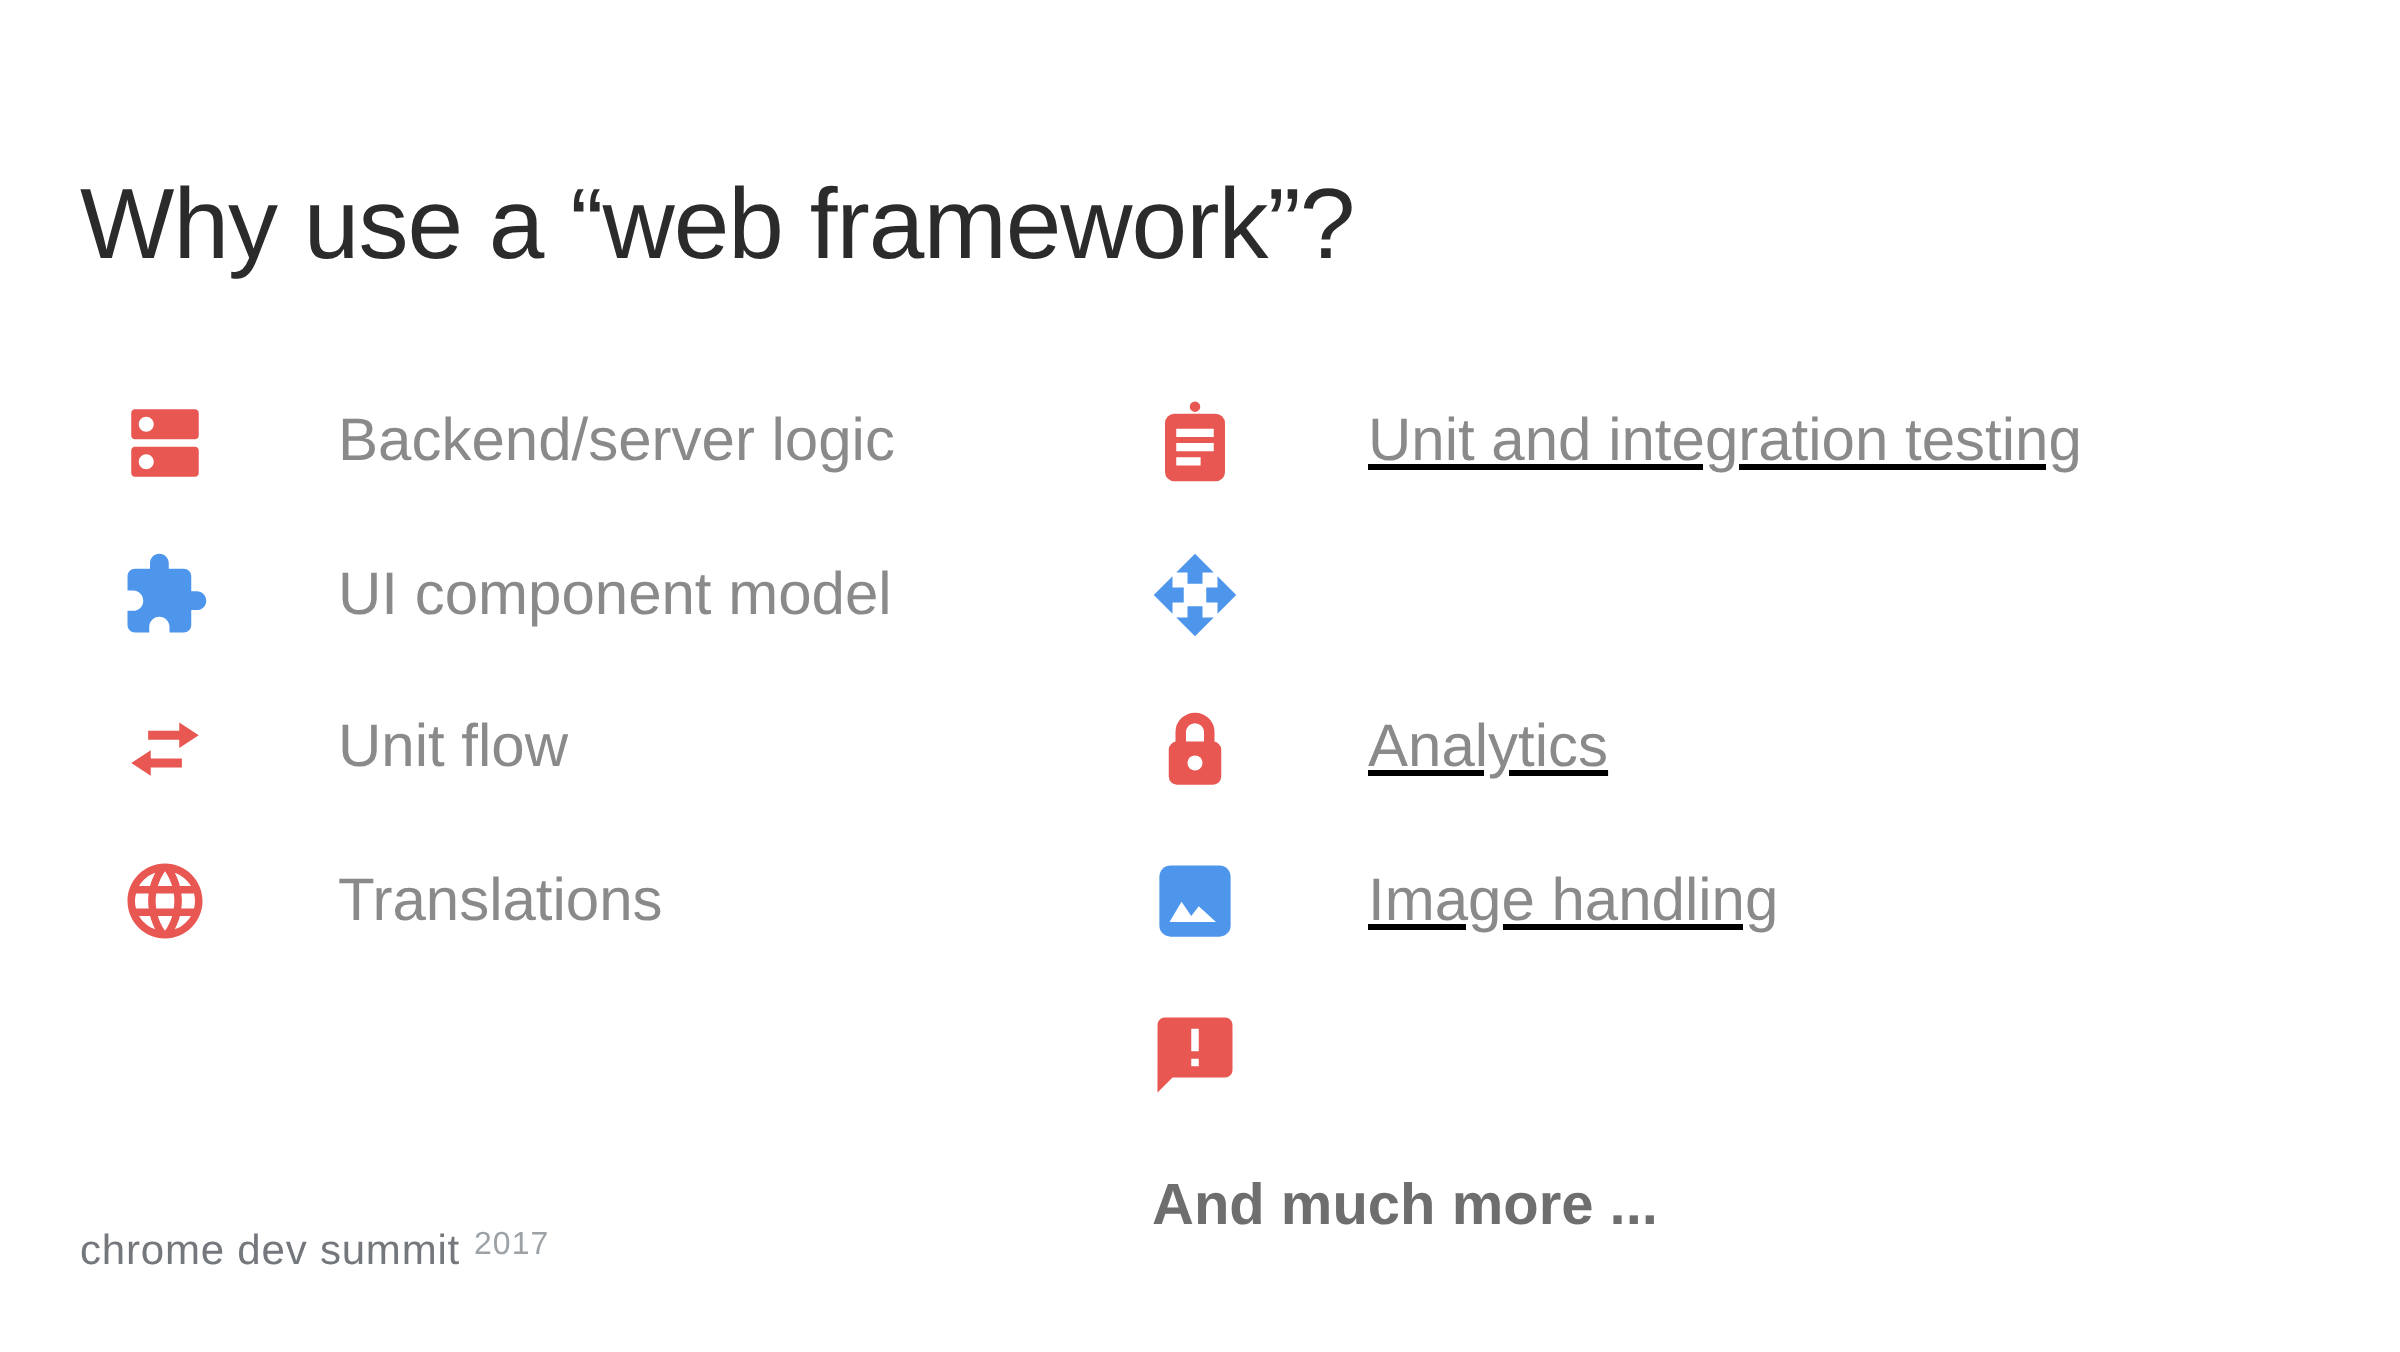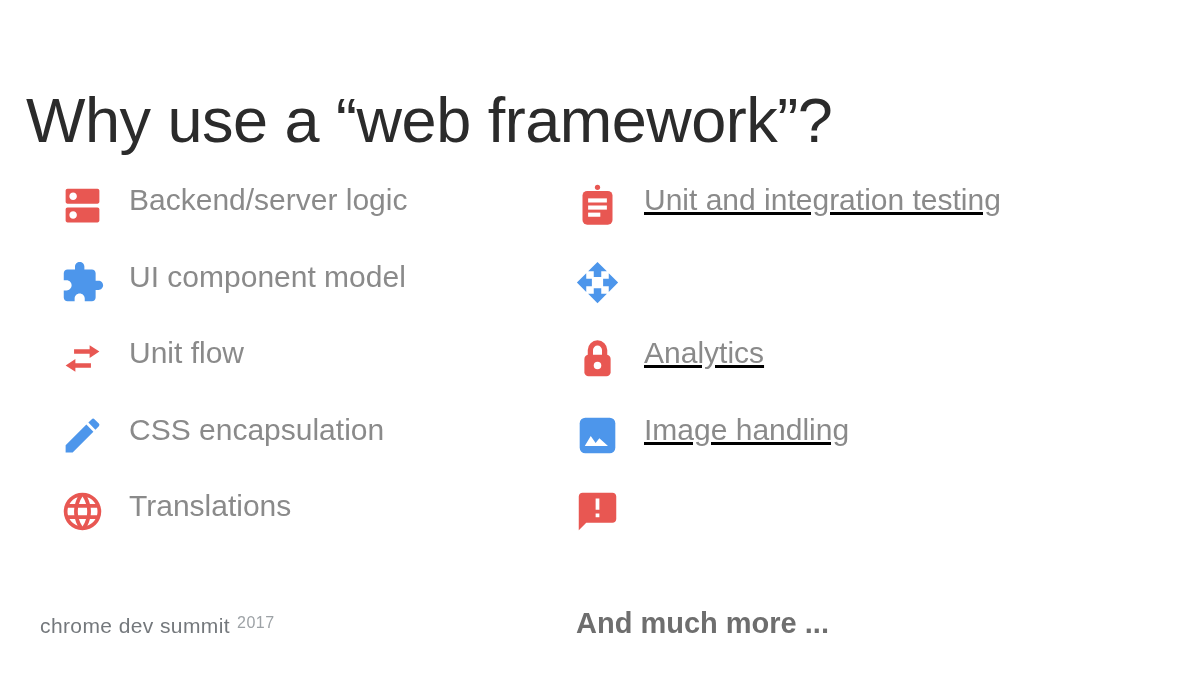--- a/index.html
+++ b/index.html
@@ -3,40 +3,40 @@
 <meta charset="utf-8">
 <style>
   html,body{margin:0;padding:0;}
   body{
     width:1200px;height:676px;
     background:#ffffff;
     font-family:"Liberation Sans","DejaVu Sans",sans-serif;
     position:relative;overflow:hidden;
   }
   .title{
-    position:absolute;left:26px;top:84px;
-    font-size:63px;font-weight:300;line-height:1.15;
+    position:absolute;left:40px;top:84px;
+    font-size:50px;font-weight:300;line-height:1.15;
     color:var(--title,#2b2b2b);letter-spacing:-0.5px;
   }
   .col{position:absolute;top:183px;display:flex;flex-direction:column;}
   .col-left{left:60px;}
   .col-right{left:575px;text-decoration:underline;}
-  .item{display:flex;height:76.5px;}
+  .item{display:flex;align-items:center;height:76.5px;gap:40px;}
   .icon{width:45px;height:45px;flex:0 0 45px;display:flex;align-items:center;justify-content:center;}
   .icon svg{width:45px;height:45px;display:block;}
   .ic-red{fill:var(--red,#E85752);}
   .ic-blue{fill:var(--blue,#4D96EB);}
   .ic-red-stroke{stroke:var(--red,#E85752);fill:none;}
   .label{
     margin-left:24px;font-size:30px;font-weight:300;
     color:var(--label,#8a8a8a);white-space:nowrap;
   }
   .more{
     position:absolute;left:576px;top:587px;
-    font-size:29px;font-weight:700;color:var(--more,#6e6e6e);margin-top:20px;
+    font-size:29px;font-weight:700;color:var(--more,#6e6e6e);
   }
   .footer{
     position:absolute;left:40px;top:614px;
     font-size:21px;font-weight:400;color:var(--footer,#74787c);
     letter-spacing:0.4px;display:flex;align-items:flex-start;
   }
   .footer .year{font-size:16px;color:var(--year,#9da2a6);margin-left:7px;letter-spacing:0.5px;}
 </style>
 </head>
 <body>
@@ -66,28 +66,20 @@
   <div class="item">
     <span class="icon">
       <svg viewBox="0 0 24 24">
           <path class="ic-red" d="M7.5 7.1h8.3V4.9l5.2 3.4-5.2 3.4V9.5H7.5z"></path>
           <path class="ic-red" d="M16.5 14.5H8.2v-2.2L3 15.7l5.2 3.4v-2.2h8.3z"></path>
         </svg>
     </span>
     <span class="label">Unit flow</span>
   </div>
 
-  <div class="item">
-    <span class="icon">
-      <svg viewBox="0 0 24 24">
-          <path class="ic-blue" d="M3 17.25V21h3.75L17.81 9.94l-3.75-3.75L3 17.25zM20.71 7.04c.39-.39.39-1.02 0-1.41l-2.34-2.34c-.39-.39-1.02-.39-1.41 0l-1.83 1.83 3.75 3.75 1.83-1.83z"></path>
-        </svg>
-    </span>
-    <span class="label">CSS encapsulation</span>
-  </div>
 
   <div class="item">
     <span class="icon">
       <svg viewBox="0 0 24 24">
           <path class="ic-red" d="M11.99 2C6.47 2 2 6.48 2 12s4.47 10 9.99 10C17.52 22 22 17.52 22 12S17.52 2 11.99 2zm6.93 6h-2.95c-.32-1.25-.78-2.45-1.38-3.56 1.84.63 3.37 1.91 4.33 3.56zM12 4.04c.83 1.2 1.48 2.53 1.91 3.96h-3.82c.43-1.43 1.08-2.76 1.91-3.96zM4.26 14C4.1 13.36 4 12.69 4 12s.1-1.36.26-2h3.38c-.08.66-.14 1.32-.14 2 0 .68.06 1.34.14 2H4.26zm.82 2h2.95c.32 1.25.78 2.45 1.38 3.56-1.84-.63-3.37-1.9-4.33-3.56zm2.95-8H5.08c.96-1.66 2.49-2.93 4.33-3.56C8.81 5.55 8.35 6.75 8.03 8zM12 19.96c-.83-1.2-1.48-2.53-1.91-3.96h3.82c-.43 1.43-1.08 2.76-1.91 3.96zM14.34 14H9.66c-.09-.66-.16-1.32-.16-2 0-.68.07-1.35.16-2h4.68c.09.65.16 1.32.16 2 0 .68-.07 1.34-.16 2zm.25 5.56c.6-1.11 1.06-2.31 1.38-3.56h2.95c-.96 1.65-2.49 2.93-4.33 3.56zM16.36 14c.08-.66.14-1.32.14-2 0-.68-.06-1.34-.14-2h3.38c.16.64.26 1.31.26 2s-.1 1.36-.26 2h-3.38z"></path>
         </svg>
     </span>
     <span class="label">Translations</span>
   </div>
 

